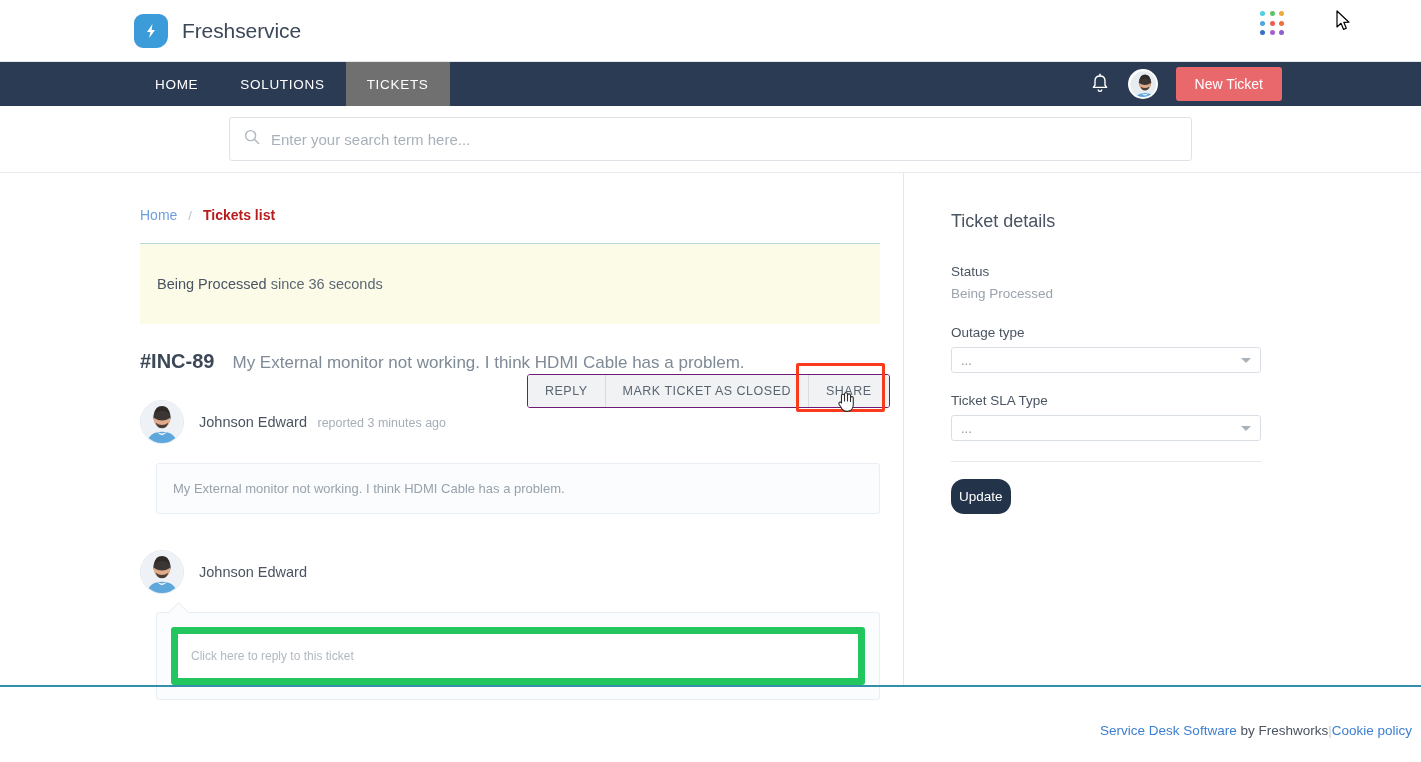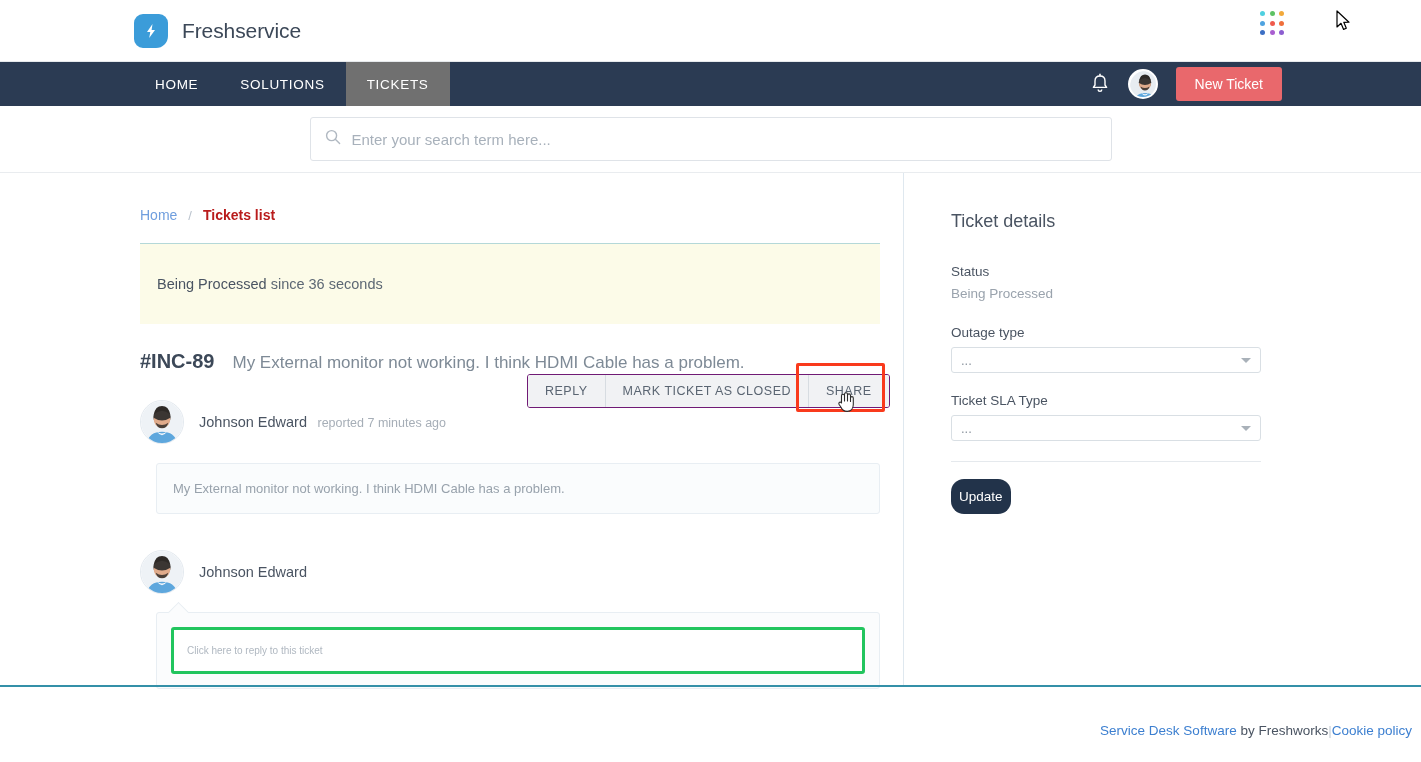--- a/index.html
+++ b/index.html
@@ -94,21 +94,21 @@
   }
 
   
   .searchzone {
     height: 67px;
     background: #ffffff;
     border-bottom: 1px solid #e9ecef;
     display: flex; align-items: center; justify-content: center;
   }
   .searchbox {
-    width: 802px; height: 44px;
+    width: 963px; height: 44px;
     border: 1px solid #dfe3e8;
     border-radius: 3px;
     display: flex; align-items: center;
     padding: 0 14px;
     gap: 11px;
   }
   .searchbox input {
     flex: 1; border: none; outline: none;
     font-size: 15px; color: #3c4858;
     font-family: inherit;
@@ -250,24 +250,24 @@
     left: 14px; top: -8px;
     width: 14px; height: 14px;
     background: #fbfcfd;
     border-left: 1px solid #e8eef3;
     border-top: 1px solid #e8eef3;
     transform: rotate(45deg);
   }
   .reply-field {
     position: relative;
     background: #ffffff;
-    border: 3px solid #22c55e;
+    border: 7px solid #22c55e;
     border-radius: 3px;
     padding: 15px 13px;
-    font-size: 10px;
+    font-size: 12px;
     color: #b0b8c1;
   }
 
   
   .side-title {
     font-size: 18px; color: #4a5462;
     margin-bottom: 32px;
   }
   .fld-label {
     font-size: 13.5px; color: #4a5462;
@@ -418,21 +418,21 @@
             <circle cx="15" cy="11.5" r="6.2" fill="#3b3633"></circle>
             <path d="M9 12 q6 4 12 0 q0 7-6 7 q-6 0-6-7z" fill="#e0ab8b"></path>
             <path d="M9.2 9.5 q5.8-5 11.6 0 q-1-6-5.8-6 q-4.8 0-5.8 6z" fill="#2e2a27"></path>
             <path d="M10.5 15.5 q4.5 3.2 9 0 q-1 4-4.5 4 q-3.5 0-4.5-4z" fill="#4a3f38"></path>
             <path d="M4 30 q2-8 11-8 q9 0 11 8z" fill="#5ea7dd"></path>
             <path d="M11.5 22 q3.5 5 7 0 q-3.5 2.5-7 0z" fill="#f4f7fa"></path>
           </svg>
         </span>
         <span>
           <span class="conv-name">Johnson Edward</span>
-          <span class="conv-meta">reported 7 minutes ago</span>
+          <span class="conv-meta">reported 3 minutes ago</span>
         </span>
       </div>
 
       <div class="conv-body">My External monitor not working. I think HDMI Cable has a problem.</div>
 
       <div class="reply-head">
         <span class="avatar-lg">
           <svg width="42" height="42" viewBox="0 0 30 30">
             <circle cx="15" cy="15" r="15" fill="#eef2f6"></circle>
             <circle cx="15" cy="11.5" r="6.2" fill="#3b3633"></circle>

